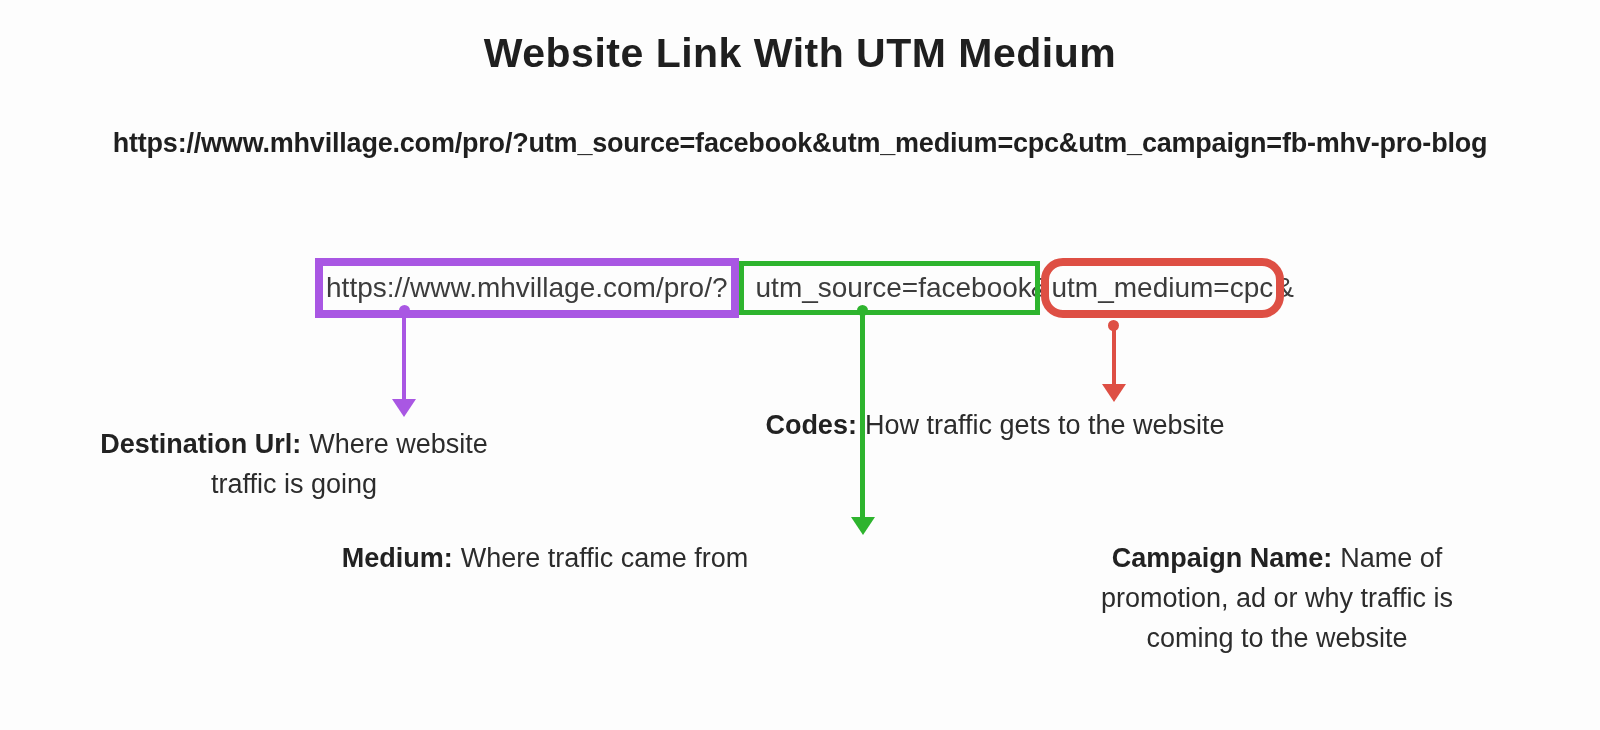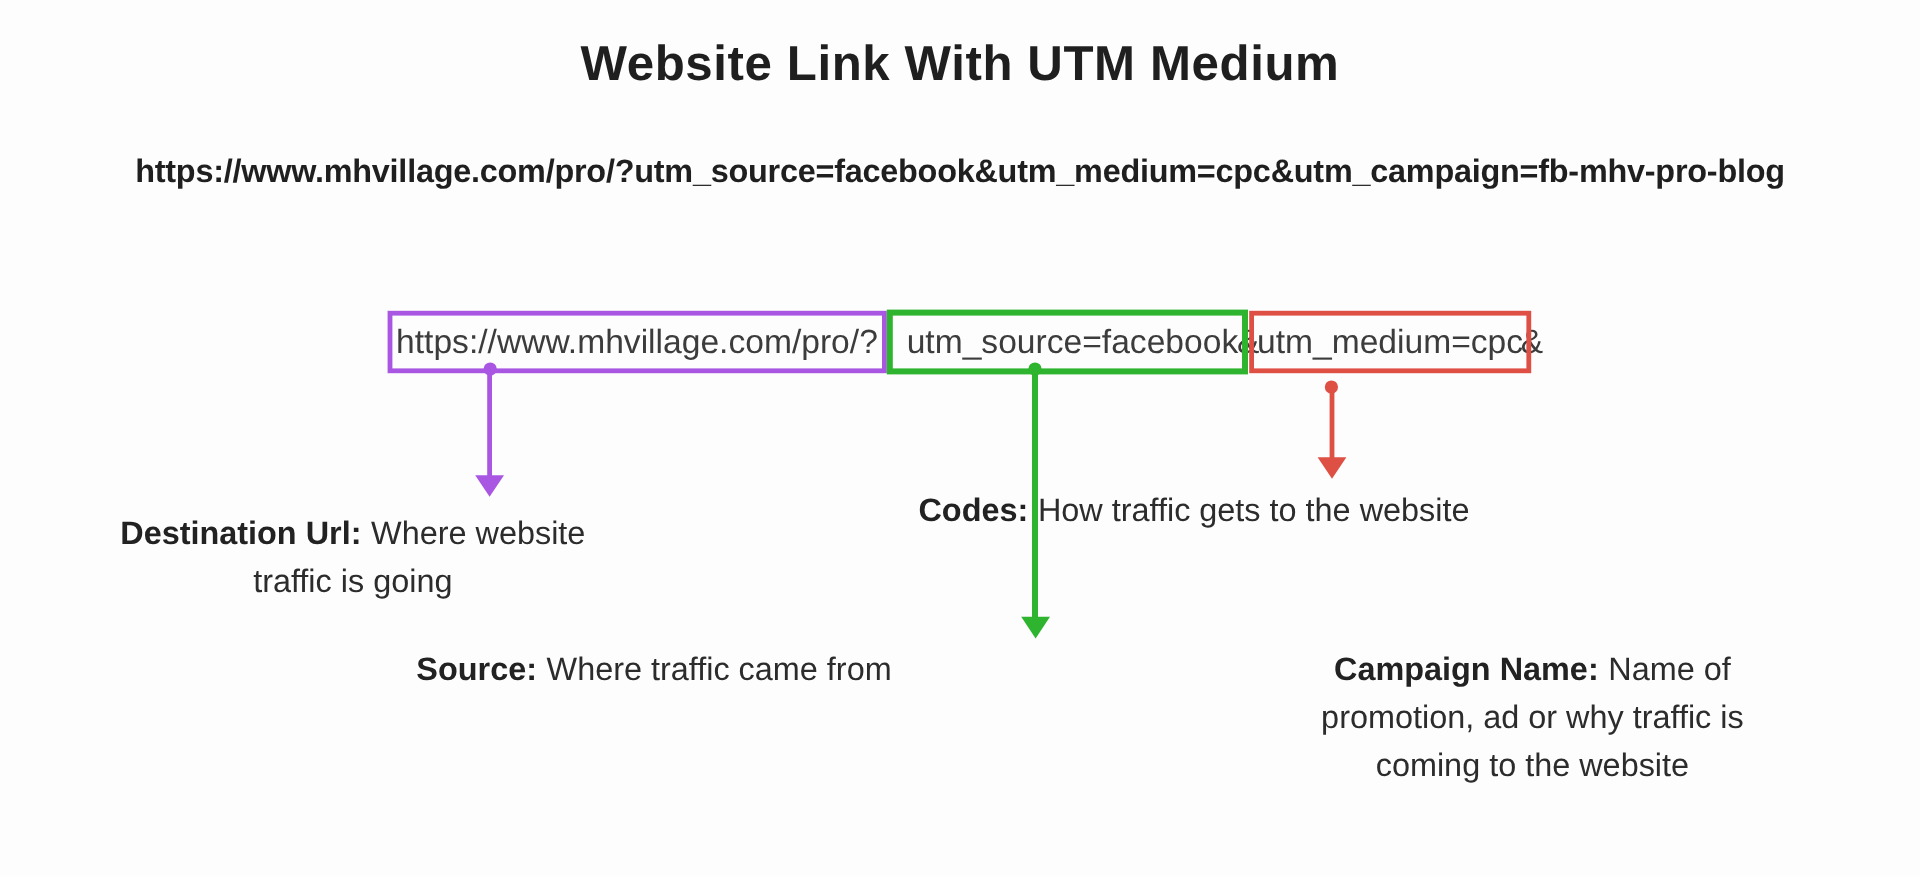--- a/index.html
+++ b/index.html
@@ -52,21 +52,21 @@
     display: flex;
     justify-content: center;
     align-items: center;
     font-size: 28px;
     color: #3c3c3c;
     white-space: nowrap;
   }
   .seg-box {
     position: relative;
     z-index: 1;
-    border: 4px solid #f97316;
+    border: 8px solid #f97316;
     padding: 6px 3px;
     background: transparent;
   }
   .seg-box.thick { border-width: 5px; }
   .sep {
     position: relative;
     z-index: 0;
     margin: 0 -9px;
     display: inline-block;
   }
@@ -146,21 +146,21 @@
       <span>utm_source=facebook</span>
       <span class="arrow arrow-source">
         <span class="dot" style="background-color: rgb(46, 180, 46);"></span>
         <span class="line" style="background-color: rgb(46, 180, 46);"></span>
         <span class="head" style="border-top-color: rgb(46, 180, 46);"></span>
       </span>
     </span>
 
     <span class="sep">&amp;</span>
 
-    <span class="seg-box" style="border-color: rgb(222, 79, 68);">
+    <span class="seg-box" style="border-color: rgb(222, 79, 68); border-radius: 22px;">
       <span>utm_medium=cpc</span>
       <span class="arrow arrow-medium">
         <span class="dot" style="background-color: rgb(222, 79, 68);"></span>
         <span class="line" style="background-color: rgb(222, 79, 68);"></span>
         <span class="head" style="border-top-color: rgb(222, 79, 68);"></span>
       </span>
     </span>
 
     <span class="sep">&amp;</span>
 
@@ -169,20 +169,20 @@
 
   <div class="note note-destination">
     <span class="note-label">Destination Url:</span><span>Where website traffic is going</span>
   </div>
 
   <div class="note note-medium">
     <span class="note-label">Codes:</span><span>How traffic gets to the website</span>
   </div>
 
   <div class="note note-source">
-    <span class="note-label">Source:</span><span>Where traffic came from</span>
+    <span class="note-label">Medium:</span><span>Where traffic came from</span>
   </div>
 
   <div class="note note-campaign">
     <span class="note-label">Campaign Name:</span><span>Name of promotion, ad or why traffic is coming to the website</span>
   </div>
 
 </div>
 
 </body></html>

